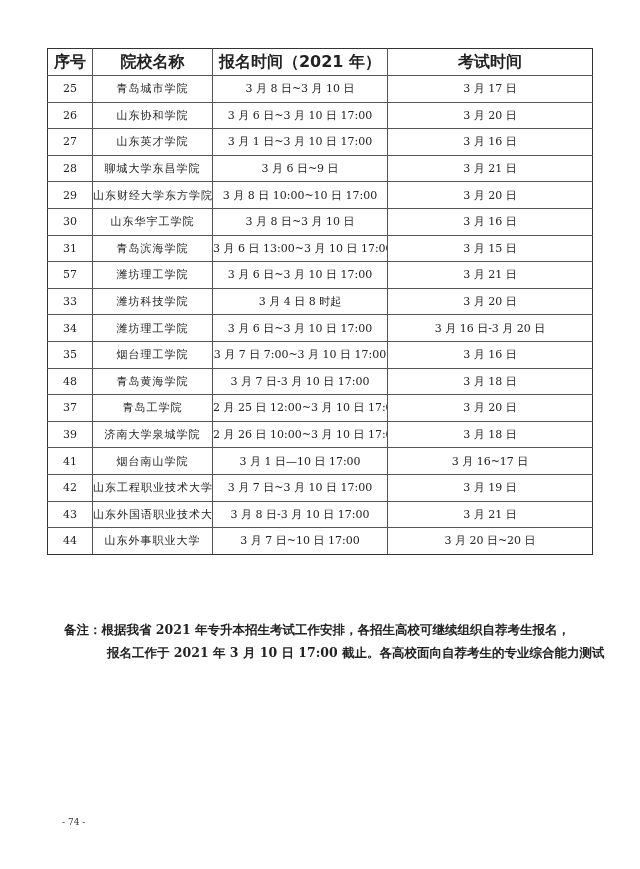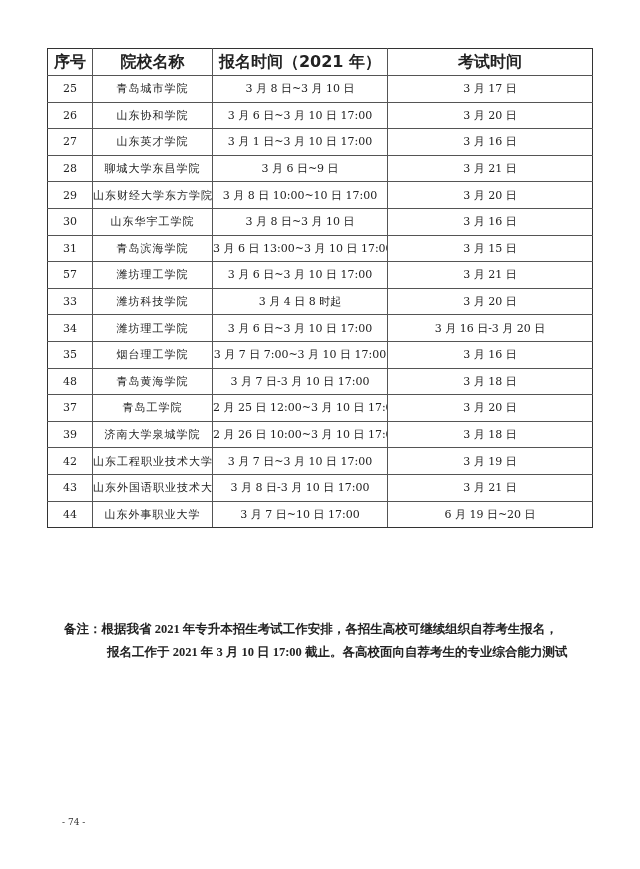--- a/index.html
+++ b/index.html
@@ -53,21 +53,21 @@
 
   .note {
     position: absolute;
     left: 64px;
     top: 618px;
     width: 560px;
     font-size: 12.5px;
     font-weight: bold;
     line-height: 23px;
   }
-  .note-line { white-space: nowrap; font-family: Liberation Serif, serif; }
+  .note-line { white-space: nowrap; }
   .note-indent { padding-left: 43px; }
 
   .page-number {
     position: absolute;
     left: 62px;
     top: 817px;
     font-size: 9px;
     color: #333;
   }
 </style>
@@ -168,36 +168,42 @@
         <td>2 月 25 日 12:00~3 月 10 日 17:00</td>
         <td>3 月 20 日</td>
       </tr>
     <tr>
         <td>39</td>
         <td class="name-cell">济南大学泉城学院</td>
         <td>2 月 26 日 10:00~3 月 10 日 17:00</td>
         <td>3 月 18 日</td>
       </tr>
     <tr>
+        <td>41</td>
+        <td class="name-cell">烟台南山学院</td>
+        <td>3 月 1 日—10 日 17:00</td>
+        <td>3 月 16~17 日</td>
+      </tr>
+    <tr>
         <td>42</td>
         <td class="name-cell">山东工程职业技术大学</td>
         <td>3 月 7 日~3 月 10 日 17:00</td>
         <td>3 月 19 日</td>
       </tr>
     <tr>
         <td>43</td>
         <td class="name-cell">山东外国语职业技术大学</td>
         <td>3 月 8 日-3 月 10 日 17:00</td>
         <td>3 月 21 日</td>
       </tr>
     <tr>
         <td>44</td>
         <td class="name-cell">山东外事职业大学</td>
         <td>3 月 7 日~10 日 17:00</td>
-        <td>6 月 19 日~20 日</td>
+        <td>3 月 20 日~20 日</td>
       </tr>
   </tbody>
 </table>
 
 <div class="note">
   <div class="note-line">备注：根据我省 2021 年专升本招生考试工作安排，各招生高校可继续组织自荐考生报名，</div>
   <div class="note-line note-indent">报名工作于 2021 年 3 月 10 日 17:00 截止。各高校面向自荐考生的专业综合能力测试</div>
 </div>
 
 <div class="page-number">- 74 -</div>

